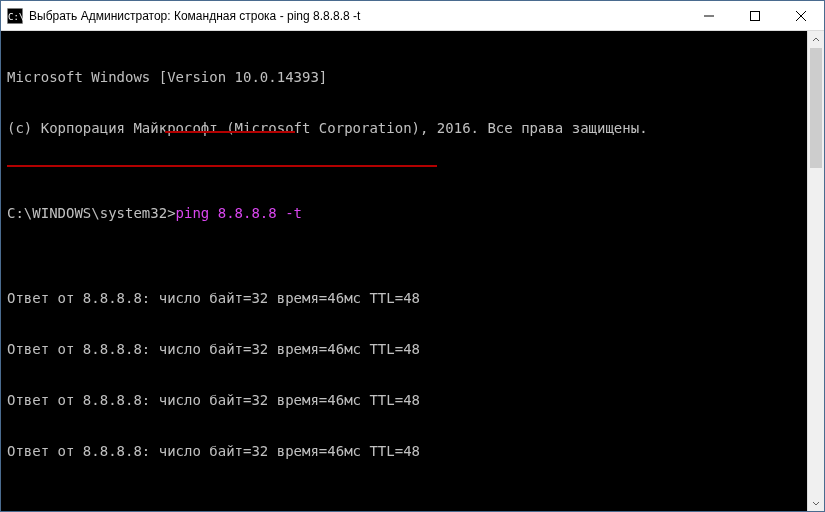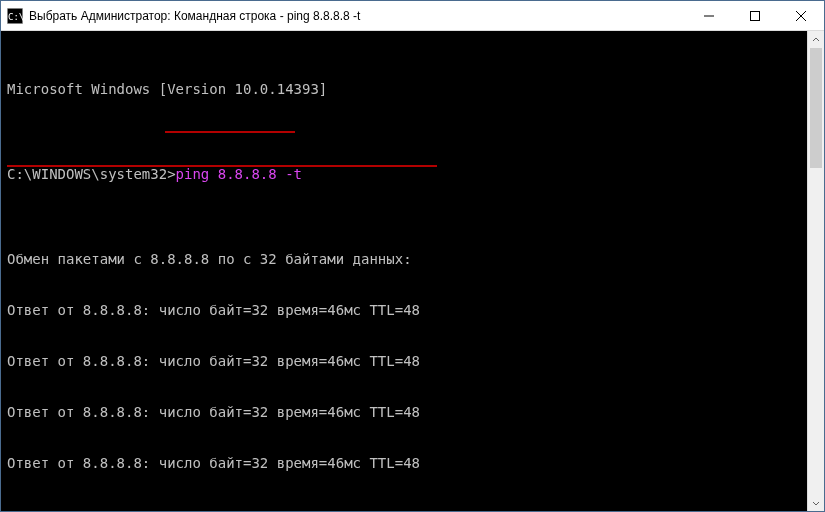--- a/index.html
+++ b/index.html
@@ -25,21 +25,21 @@
     text-align: center; border: 1px solid #808080; border-radius: 1px;
   }
   .titlebar .title { flex: 0 0 auto; text-align: center; }
   .titlebar .spacer { flex: 1 1 auto; }
   .winbtn {
     width: 46px; height: 29px; display: flex; align-items: center; justify-content: center;
     font-size: 10px; color: #000;
   }
   .winbtn svg { display: block; }
   .client {
-    flex: 1 1 auto; background: #000; position: relative; padding: 16px 0 4px 6px;
+    flex: 1 1 auto; background: #000; position: relative; padding: 4px 0 4px 6px;
     font-family: Consolas, "Lucida Console", monospace;
     font-size: 14px; line-height: 17px; color: #c0c0c0;
     white-space: pre;
     overflow: hidden;
   }
   .scrollbar {
     position: absolute; top: 0; right: 0; bottom: 0; width: 17px;
     background: #f0f0f0; border-left: 1px solid #dcdcdc;
     display: flex; flex-direction: column;
   }
@@ -78,24 +78,24 @@
     <div class="winbtn close">
       <svg width="10" height="10" viewBox="0 0 10 10">
           <line x1="0" y1="0" x2="10" y2="10" stroke="currentColor" stroke-width="1"></line>
           <line x1="10" y1="0" x2="0" y2="10" stroke="currentColor" stroke-width="1"></line>
         </svg>
     </div>
   </div>
 
   <div class="client">
     <span class="line">Microsoft Windows [Version 10.0.14393]</span>
+    <span class="line">(c) Корпорация Майкрософт (Microsoft Corporation), 2016. Все права защищены.</span>
     <span class="line"></span>
     <span class="line prompt-line"><span>C:\WINDOWS\system32&gt;</span><span class="cmd">ping 8.8.8.8 -t</span></span>
     <span class="line"></span>
-    <span class="line">Обмен пакетами с 8.8.8.8 по с 32 байтами данных:</span>
     <span class="line">Ответ от 8.8.8.8: число байт=32 время=46мс TTL=48</span>
     <span class="line">Ответ от 8.8.8.8: число байт=32 время=46мс TTL=48</span>
     <span class="line">Ответ от 8.8.8.8: число байт=32 время=46мс TTL=48</span>
     <span class="line">Ответ от 8.8.8.8: число байт=32 время=46мс TTL=48</span>
     
     
     
     
     
     

